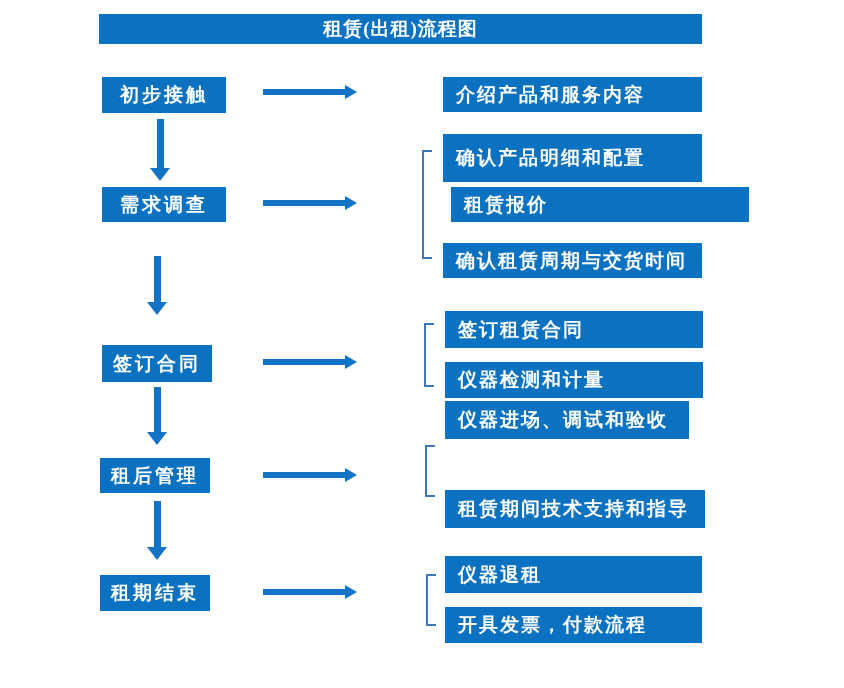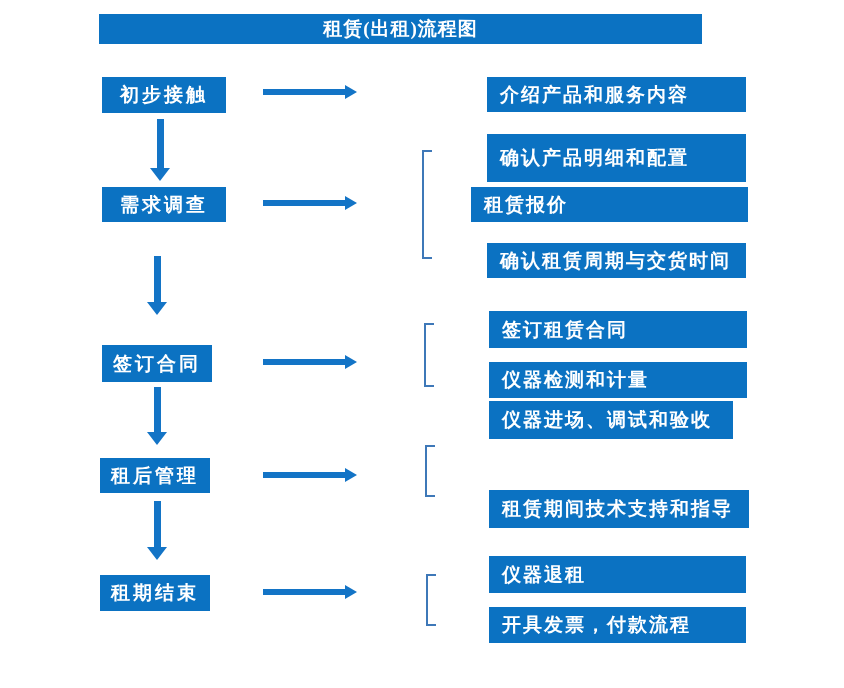--- a/index.html
+++ b/index.html
@@ -33,21 +33,20 @@
     box-sizing:border-box;
   }
   .rbox{
     position:absolute;
     background:var(--box-blue);
     color:var(--text-white);
     font-weight:bold;font-size:19px;letter-spacing:2px;
     display:flex;align-items:center;
     padding-left:13px;
     box-sizing:border-box;
-    margin-left:44px;
   }
   .h-arrow{position:absolute;width:94px;height:14px;}
   .h-arrow .stem{position:absolute;left:0;right:11px;top:4px;height:6px;background:var(--arrow-blue);}
   .h-arrow .head{position:absolute;right:0;top:0;width:0;height:0;
     border-top:7px solid transparent;border-bottom:7px solid transparent;
     border-left:12px solid var(--arrow-blue);}
   .v-arrow{position:absolute;width:20px;}
   .v-arrow .stem{position:absolute;left:7px;top:0;bottom:12px;width:7px;background:var(--arrow-blue);}
   .v-arrow .head{position:absolute;left:0;bottom:0;width:0;height:0;
     border-left:10px solid transparent;border-right:10px solid transparent;
@@ -112,21 +111,21 @@
     </div>
 
   <div class="bracket" style="left:422px;top:150px;height:109px"></div>
   <div class="bracket" style="left:424px;top:323px;height:64px"></div>
   <div class="bracket" style="left:425px;top:445px;height:52px"></div>
   <div class="bracket" style="left:426px;top:574px;height:52px"></div>
 
   <div class="rbox" style="left:443px;top:77px;width:259px;height:35px">介绍产品和服务内容</div>
 
   <div class="rbox" style="left:443px;top:134px;width:259px;height:48px">确认产品明细和配置</div>
-  <div class="rbox" style="left:427px;top:187px;width:277px;height:35px">租赁报价</div>
+  <div class="rbox" style="left:451px;top:187px;width:298px;height:35px">租赁报价</div>
   <div class="rbox" style="left:443px;top:243px;width:259px;height:35px">确认租赁周期与交货时间</div>
 
   <div class="rbox" style="left:445px;top:311px;width:258px;height:37px">签订租赁合同</div>
   <div class="rbox" style="left:445px;top:362px;width:258px;height:36px">仪器检测和计量</div>
 
   <div class="rbox" style="left:445px;top:401px;width:244px;height:38px">仪器进场、调试和验收</div>
   <div class="rbox" style="left:445px;top:490px;width:260px;height:38px">租赁期间技术支持和指导</div>
 
   <div class="rbox" style="left:445px;top:556px;width:257px;height:37px">仪器退租</div>
   <div class="rbox" style="left:445px;top:607px;width:257px;height:36px">开具发票，付款流程</div>

